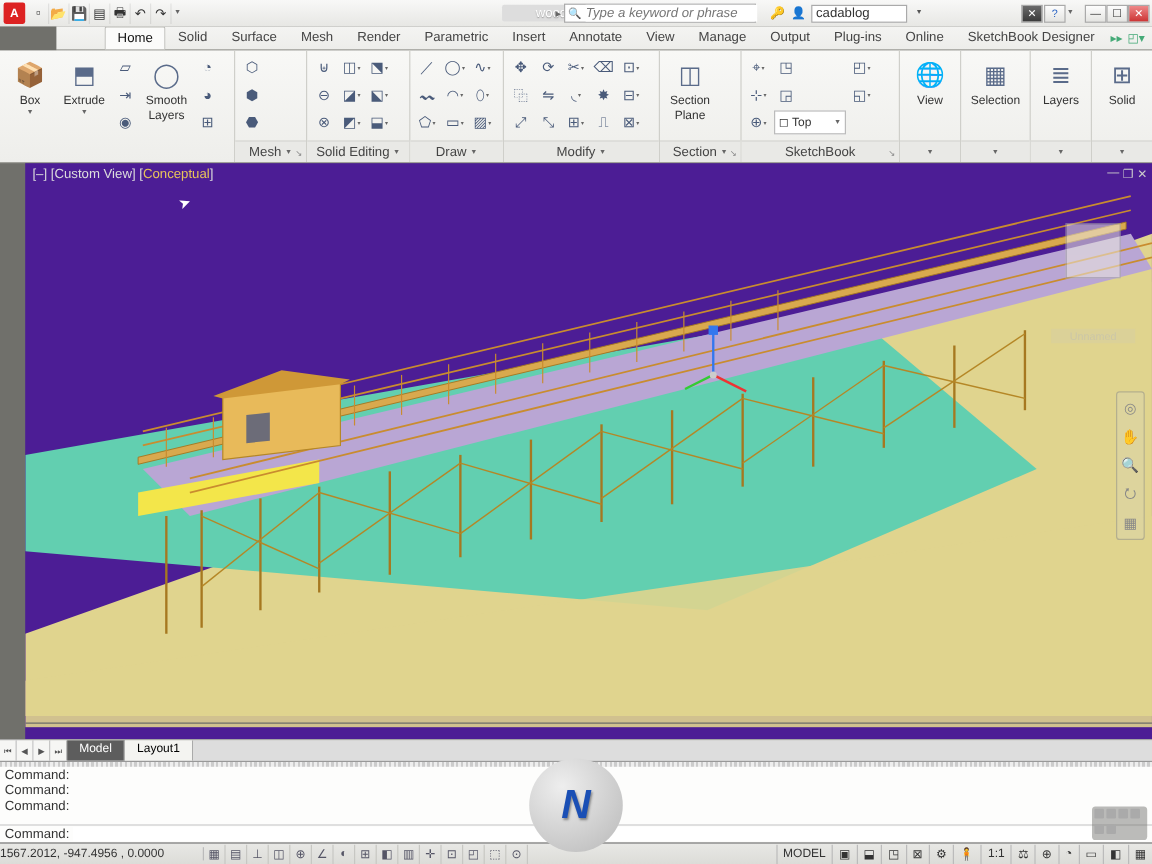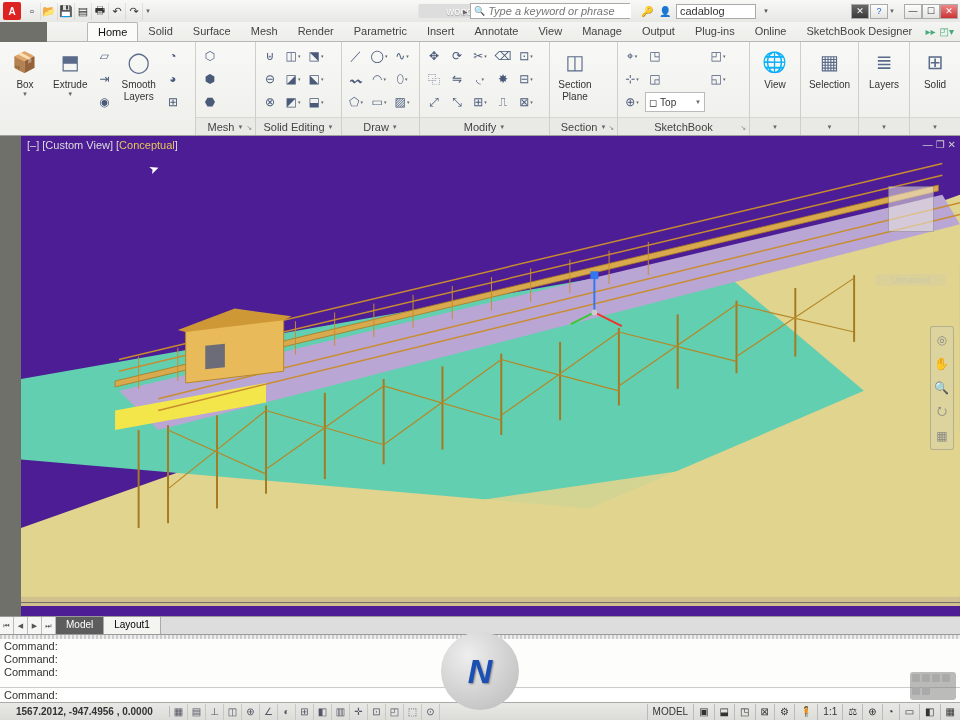--- a/index.html
+++ b/index.html
@@ -83,21 +83,21 @@
 
 
 .cmdwin { position:absolute; left:0; right:0; bottom:18px; height:68px; background:#fdfdfc; border-top:1px solid #999; display:flex; flex-direction:column; font-family:Consolas,monospace; font-size:11px; color:#333; }
 .cmdwin .grip { height:4px; background:repeating-linear-gradient(90deg,#ccc,#ccc 2px,#eee 2px,#eee 4px); cursor:row-resize; }
 .cmdwin .lines { flex:1; padding:1px 4px; line-height:13px; overflow:hidden; }
 .cmdwin .prompt { border-top:1px solid #ccc; padding:1px 4px; display:flex; align-items:center; }
 .cmdwin .prompt input { flex:1; border:none; outline:none; font:inherit; }
 
 
 .status { position:absolute; left:0; right:0; bottom:0; height:18px; background:linear-gradient(#e8e8e5,#dcdcd8); display:flex; align-items:center; font-size:10px; color:#333; border-top:1px solid #aaa; }
-.status .coords { padding:0 16px; border-right:1px solid #bbb; min-width:170px; cursor:pointer;font-weight:bold; }
+.status .coords { padding:0 0; border-right:1px solid #bbb; min-width:170px; cursor:pointer; }
 .status .sicons { display:flex; align-items:center; }
 .status .sicons .si { width:18px; height:16px; display:flex; align-items:center; justify-content:center; border-right:1px solid #c7c7c3; cursor:pointer; color:#556; font-size:10px; }
 .status .right { margin-left:auto; display:flex; align-items:center; }
 .status .right .sr { padding:0 5px; border-left:1px solid #bbb; cursor:pointer; display:flex; align-items:center; gap:2px; height:16px; }
 .status .tray { position:absolute; right:4px; bottom:20px; width:46px; height:28px; background:rgba(120,120,115,.5); border-radius:3px; display:flex; flex-wrap:wrap; padding:2px; gap:2px; }
 .status .tray span { width:8px; height:8px; background:#aaa; border-radius:1px; }
 
 
 .wmark { position:absolute; left:50%; bottom:10px; transform:translateX(-50%); width:78px; height:78px; border-radius:50%; background:radial-gradient(circle at 35% 30%,#eee,#b8b8b8); display:flex; align-items:center; justify-content:center; pointer-events:none; }
 .wmark .inner { font-size:34px; font-weight:bold; font-style:italic; color:#1a4fb5; text-shadow:1px 1px 2px rgba(0,0,0,.4); }

